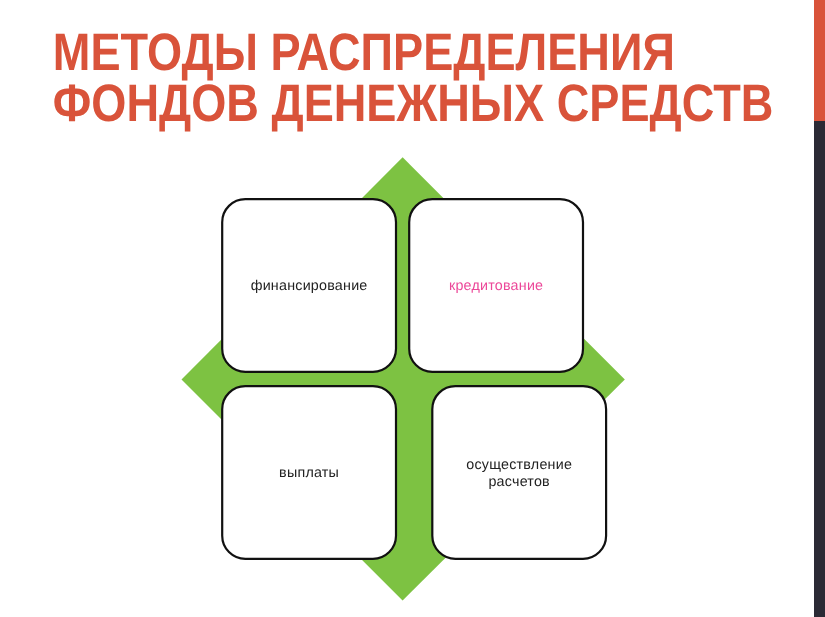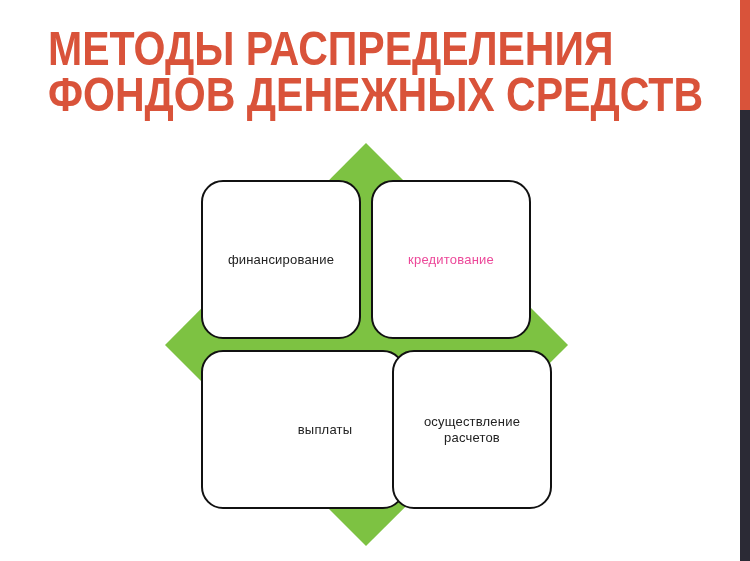--- a/index.html
+++ b/index.html
@@ -107,20 +107,20 @@
   <svg class="diamond-svg" width="750" height="561">
     <polygon id="diamond-shape" points="366,143 568,345 366,546 165,345" fill="#7DC242"></polygon>
   </svg>
 
   <div class="card tl" style="border-color: rgb(17, 17, 17);">
     <span class="label" style="color: rgb(34, 34, 34);">финансирование</span>
   </div>
   <div class="card tr" style="border-color: rgb(17, 17, 17);">
     <span class="label" style="color: #ec4899;">кредитование</span>
   </div>
-  <div class="card bl" style="border-color: rgb(17, 17, 17); padding-left: 44px;">
+  <div class="card bl" style="border-color: rgb(17, 17, 17);">
     <span class="label" style="color: rgb(34, 34, 34);">выплаты</span>
   </div>
   <div class="card br" style="border-color: rgb(17, 17, 17);">
     <span class="label" style="color: rgb(34, 34, 34);">осуществление
 расчетов</span>
   </div>
 </div>
 
 </body></html>

